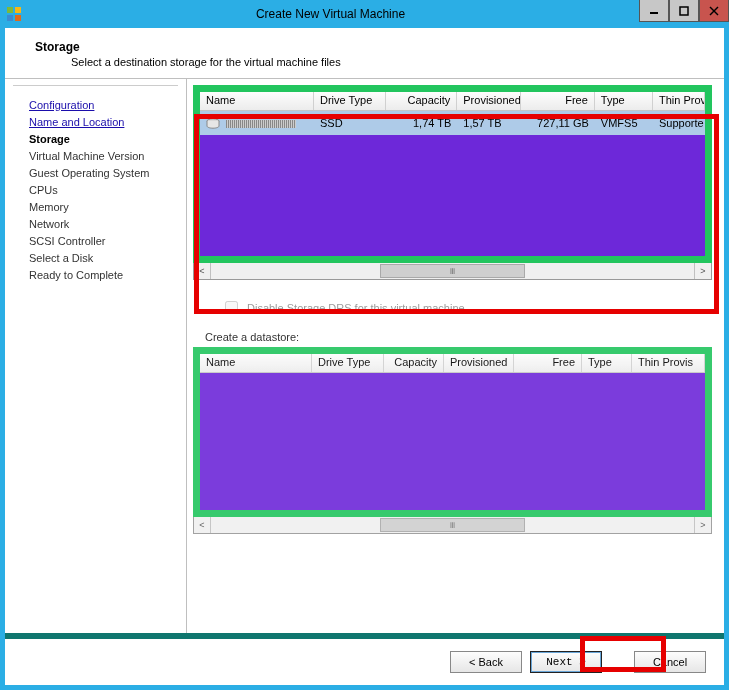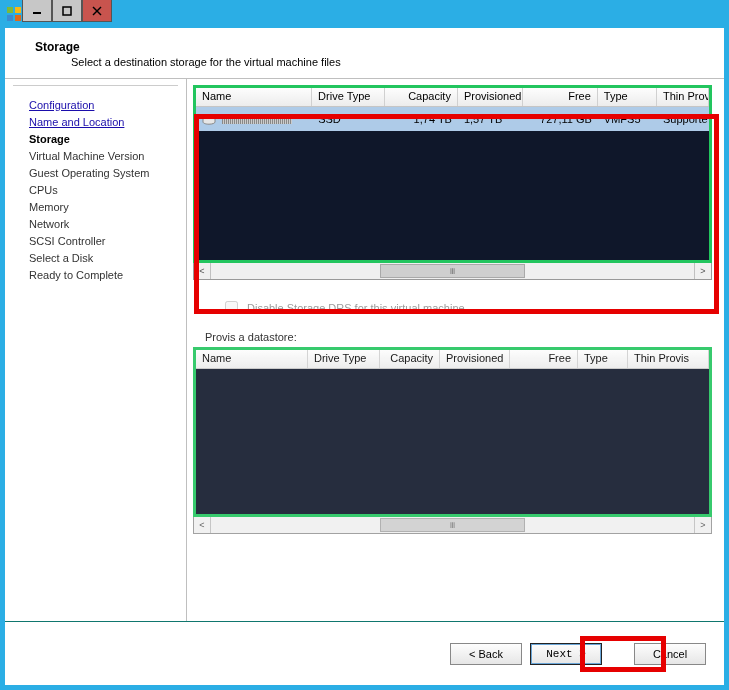--- a/index.html
+++ b/index.html
@@ -88,22 +88,22 @@
   .main {
     flex: 1;
     padding: 6px 12px 0 6px;
     display: flex;
     flex-direction: column;
     min-width: 0;
     position: relative;
   }
   .instr { padding: 2px 0 6px 28px; }
   .tablewrap {
-    border: 3px solid #22c55e;
-    background: #0f172a;
+    border: 7px solid #22c55e;
+    background: #6d28d9;
     height: 178px;
     overflow: hidden;
     position: relative;
   }
   .thead {
     display: flex;
     background: linear-gradient(#fdfdfd,#ececec);
     border-bottom: 1px solid #c5c5c5;
     height: 19px;
     font-size: 11px;
@@ -179,27 +179,27 @@
   .sublabel { padding: 0 0 4px 12px; color:#333; }
   .second-table { height: 170px; }
   .c2-name { width: 112px; }
   .c2-drive { width: 72px; }
   .c2-cap { width: 60px; }
   .c2-prov { width: 70px; }
   .c2-free { width: 68px; }
   .c2-type { width: 50px; }
   .c2-thin { flex:1; }
   .footer {
-    border-top: 1px solid #0f766e;
+    border-top: 6px solid #0f766e;
     padding: 12px 18px;
     display: flex;
     justify-content: flex-end;
     gap: 8px;
     align-items: center;
-    height: 64px;
+    height: 52px;
   }
   .btn {
     min-width: 72px;
     height: 22px;
     border: 1px solid #888;
     background: linear-gradient(#fdfdfd,#e6e6e6);
     font-size: 11px;
     padding: 0 10px;
     cursor: pointer;
   }
@@ -225,20 +225,21 @@
 
   <div class="titlebar">
     <span class="appicon">
       <svg viewBox="0 0 16 16">
           <rect x="1" y="1" width="6" height="6" fill="#7db93b"></rect>
           <rect x="9" y="1" width="6" height="6" fill="#f5b815"></rect>
           <rect x="1" y="9" width="6" height="6" fill="#3b8bd1"></rect>
           <rect x="9" y="9" width="6" height="6" fill="#e06a1a"></rect>
         </svg>
     </span>
+    <span class="title">Create New Virtual Machine</span>
     <div class="winbtns">
       <div class="winbtn">
           <svg width="10" height="10">
             <line x1="1" y1="7" x2="9" y2="7" stroke="#000" stroke-width="2"></line>
           </svg>
         </div>
       <div class="winbtn">
           <svg width="10" height="10">
             <rect x="1" y="1" width="8" height="8" fill="none" stroke="#000" stroke-width="1.5"></rect>
           </svg>
@@ -311,21 +312,21 @@
             <div class="thumb">Ⅲ</div>
           </div>
         <div class="arrow">&gt;</div>
       </div>
 
       <div class="checkbox-row">
         <input type="checkbox" disabled="" style="">
         <span>Disable Storage DRS for this virtual machine</span>
       </div>
 
-      <div class="sublabel">Provis a datastore:</div>
+      <div class="sublabel">Create a datastore:</div>
 
       <div class="tablewrap second-table" style="opacity:.9">
         <div class="thead">
           <div class="th c2-name">Name</div>
           <div class="th c2-drive">Drive Type</div>
           <div class="th c2-cap right">Capacity</div>
           <div class="th c2-prov">Provisioned</div>
           <div class="th c2-free right">Free</div>
           <div class="th c2-type">Type</div>
           <div class="th c2-thin">Thin Provis</div>

